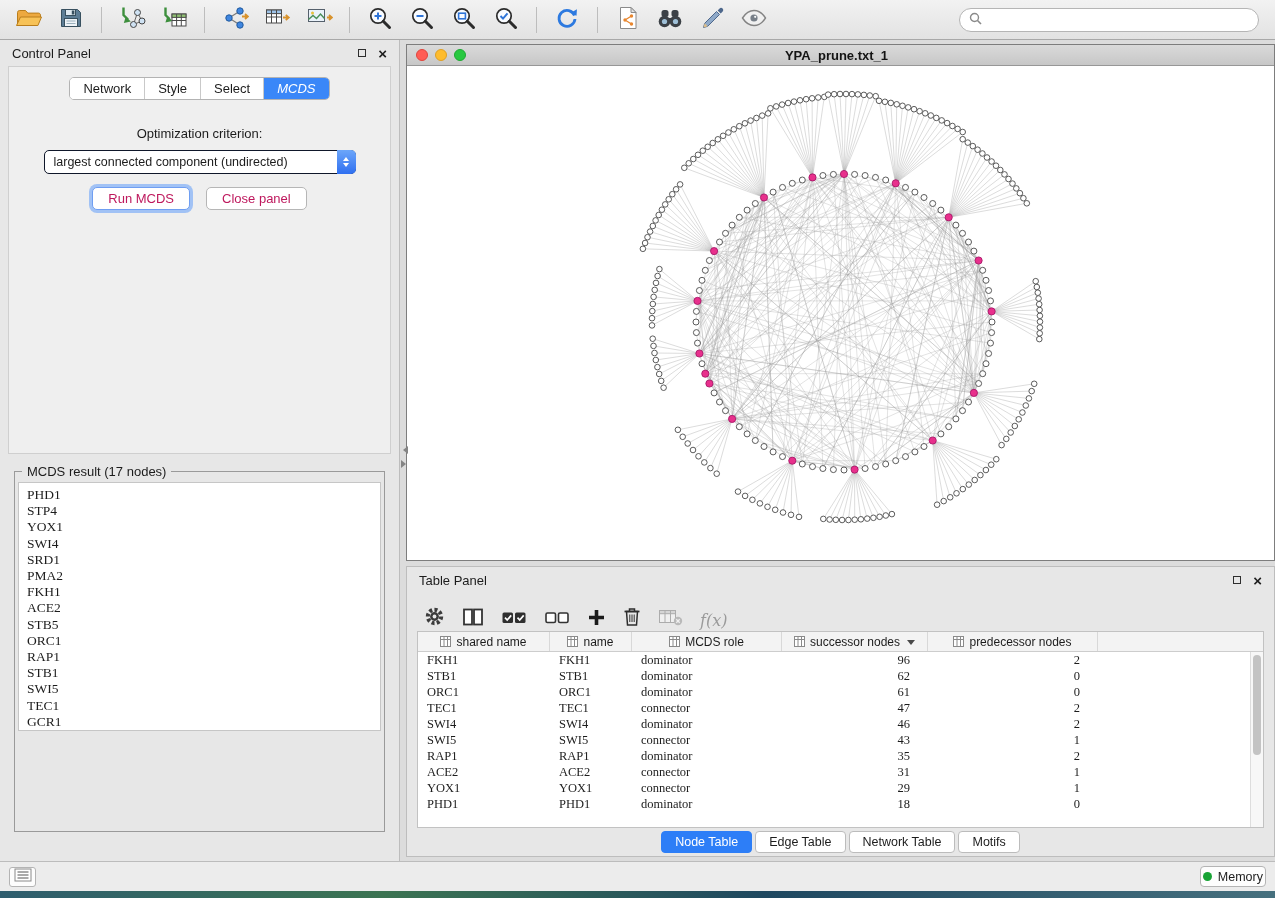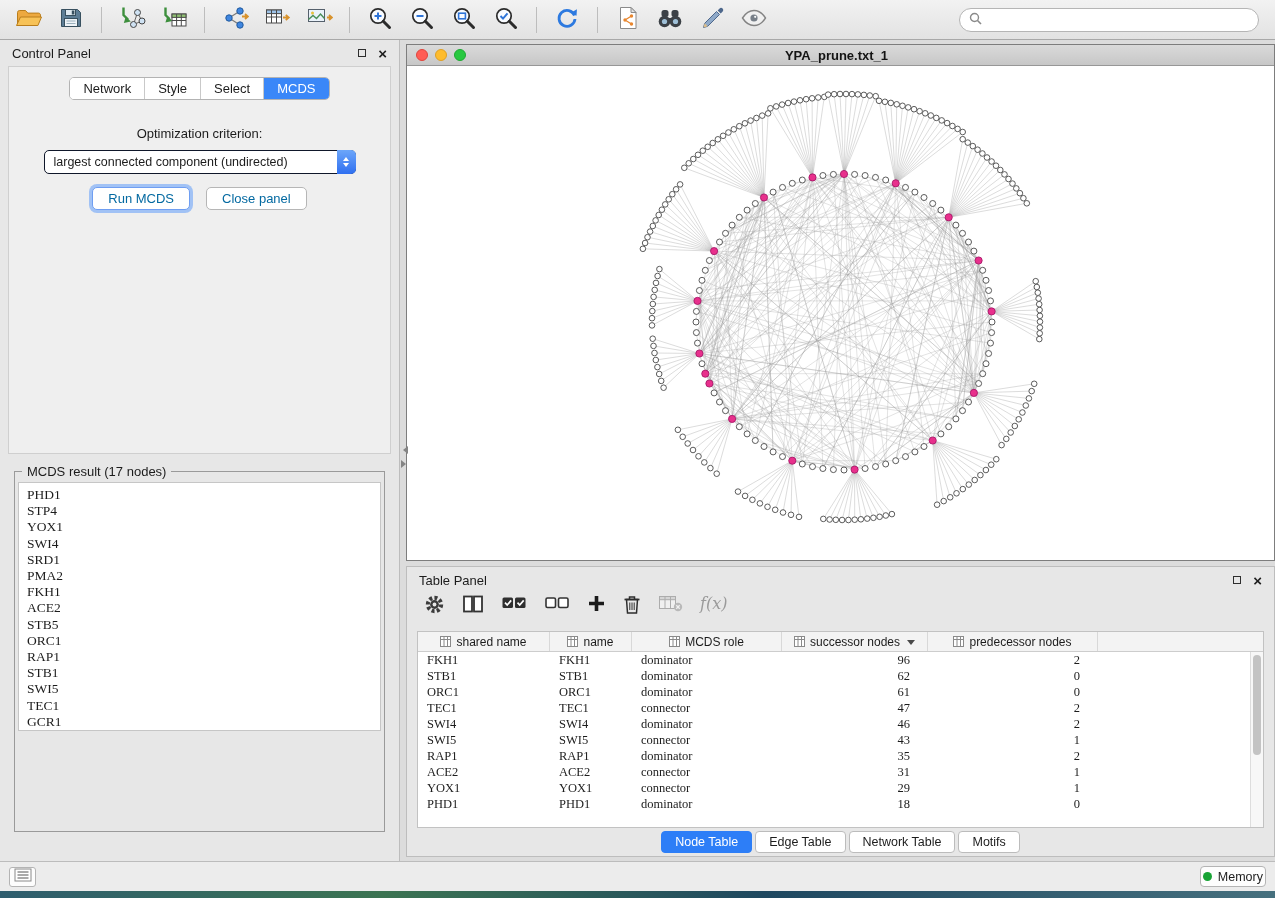--- a/index.html
+++ b/index.html
@@ -22,31 +22,31 @@
   
   .control-panel{width:400px;background:#e7e7e7;display:flex;flex-direction:column;border-right:1px solid #bdbdbd;flex:0 0 auto;}
   .panel-header{height:26px;display:flex;align-items:center;padding:0 12px;flex:0 0 auto;}
   .win-ctrls{margin-left:auto;display:flex;align-items:center;gap:12px;}
   .wbtn{cursor:pointer;display:flex;align-items:center;justify-content:center;line-height:1;}
   .sq{display:inline-block;width:8px;height:8px;border:1.5px solid #2e2e2e;}
   .xglyph{font-size:15px;font-weight:bold;color:#1e1e1e;}
   .cp-top{margin:0 8px;background:#efefef;border:1px solid #cfcfcf;height:388px;display:flex;flex-direction:column;align-items:center;flex:0 0 auto;}
   .seg{display:flex;margin-top:10px;border:1px solid #b3b3b3;border-radius:5px;overflow:hidden;background:#fff;}
   .seg-item{padding:3px 13px;font-size:13px;border-right:1px solid #c9c9c9;cursor:pointer;background:#fff;}
-  .seg-item:last-child{border-right:none;}
+  .seg-item:last-child{border-right:none;font-style:italic;}
   .seg-item.sel{background:#3a87f8;color:#fff;}
   .opt-label{margin-top:26px;font-size:13px;}
   .combo{margin-top:9px;width:312px;height:24px;background:#fff;border:1px solid #0f172a;border-radius:5px;display:flex;align-items:center;cursor:pointer;}
   .combo-text{flex:1;font-size:12.5px;padding:0 9px;white-space:nowrap;overflow:hidden;}
   .combo-btn{width:19px;height:24px;margin:-1px -1px -1px 0;background:linear-gradient(#6ca6fa,#2f6ff0);border-radius:0 5px 5px 0;
              display:flex;flex-direction:column;align-items:center;justify-content:center;gap:2px;flex:0 0 auto;}
   .car-up{width:0;height:0;border:3.5px solid transparent;border-bottom:4.5px solid #fff;border-top:none;}
   .car-down{width:0;height:0;border:3.5px solid transparent;border-top:4.5px solid #fff;border-bottom:none;}
   .btn-row{margin-top:13px;display:flex;gap:16px;}
-  .macbtn{font-family:inherit;font-size:13px;padding:3px 15px;background:#fff;border:1px solid #b6b6b6;border-radius:5px;cursor:pointer;color:#0369a1;}
+  .macbtn{font-family:inherit;font-size:13px;padding:3px 15px;background:#fff;border:1px solid #b6b6b6;border-radius:5px;cursor:pointer;color:#be185d;}
   .macbtn.focus{box-shadow:0 0 0 3px rgba(96,156,250,.55);border-color:#6f9ef2;}
   .result{margin:10px 14px 0;height:368px;border:1px solid #9a9a9a;padding:3px;flex:0 0 auto;}
   .result legend{padding:0 5px;margin-left:4px;font-size:13px;}
   .result-list{width:100%;height:100%;background:#fff;border:1px solid #c6c6c6;overflow:hidden;
                padding:4px 0 0 8px;font-family:"Liberation Serif",serif;font-size:13.5px;line-height:16.2px;}
 
   
   .splitter{width:6px;position:relative;background:#dcdcdc;flex:0 0 auto;cursor:col-resize;}
   .spl-left{position:absolute;top:406px;left:-1px;width:0;height:0;border:4px solid transparent;border-right:5px solid #858585;}
   .spl-right{position:absolute;top:420px;left:1px;width:0;height:0;border:4px solid transparent;border-left:5px solid #858585;}
@@ -58,21 +58,21 @@
                 display:flex;align-items:center;padding:0 9px;position:relative;flex:0 0 auto;}
   .tl{width:12px;height:12px;border-radius:50%;margin-right:7px;flex:0 0 auto;cursor:pointer;}
   .tl.red{background:#ff5d55;border:1px solid #e0443c;}
   .tl.yellow{background:#febc2e;border:1px solid #dfa023;}
   .tl.green{background:#28c840;border:1px solid #1ea833;}
   .net-title{position:absolute;left:0;right:8px;text-align:center;font-weight:700;font-size:13px;color:#141414;pointer-events:none;}
   .net-canvas{flex:1;background:#fff;min-height:0;}
   .net-canvas svg{width:100%;height:100%;display:block;}
 
   .table-panel{margin-top:5px;height:291px;background:#e7e7e7;border:1px solid #bdbdbd;display:flex;flex-direction:column;flex:0 0 auto;}
-  .tp-toolbar{height:38px;display:flex;align-items:flex-start;gap:15px;padding:0 16px;flex:0 0 auto;}
+  .tp-toolbar{height:38px;display:flex;align-items:flex-end;gap:15px;padding:0 16px;flex:0 0 auto;}
   .ttbtn{background:none;border:none;display:flex;align-items:center;cursor:pointer;padding:1px;}
   .fx{font-family:"DejaVu Serif","Liberation Serif",serif;font-style:italic;color:#9a9a9a;font-size:16px;}
   .tp-tablewrap{flex:1;margin:0 10px;background:#fff;border:1px solid #c2c2c2;position:relative;overflow:hidden;
                 display:flex;flex-direction:column;min-height:0;}
   .tp-thead{height:20px;background:#f3f3f3;border-bottom:1px solid #cdcdcd;display:flex;flex:0 0 auto;}
   .th{display:flex;align-items:center;justify-content:center;gap:5px;padding:0 4px;border-right:1px solid #d8d8d8;font-size:12px;flex:0 0 auto;}
   .th-fill{flex:1;}
   .th-ico{display:flex;align-items:center;}
   .th-caret{width:0;height:0;border:4px solid transparent;border-top:5px solid #4a4a4a;margin-top:5px;margin-left:2px;}
   .tp-tbody{flex:1;overflow:hidden;}

